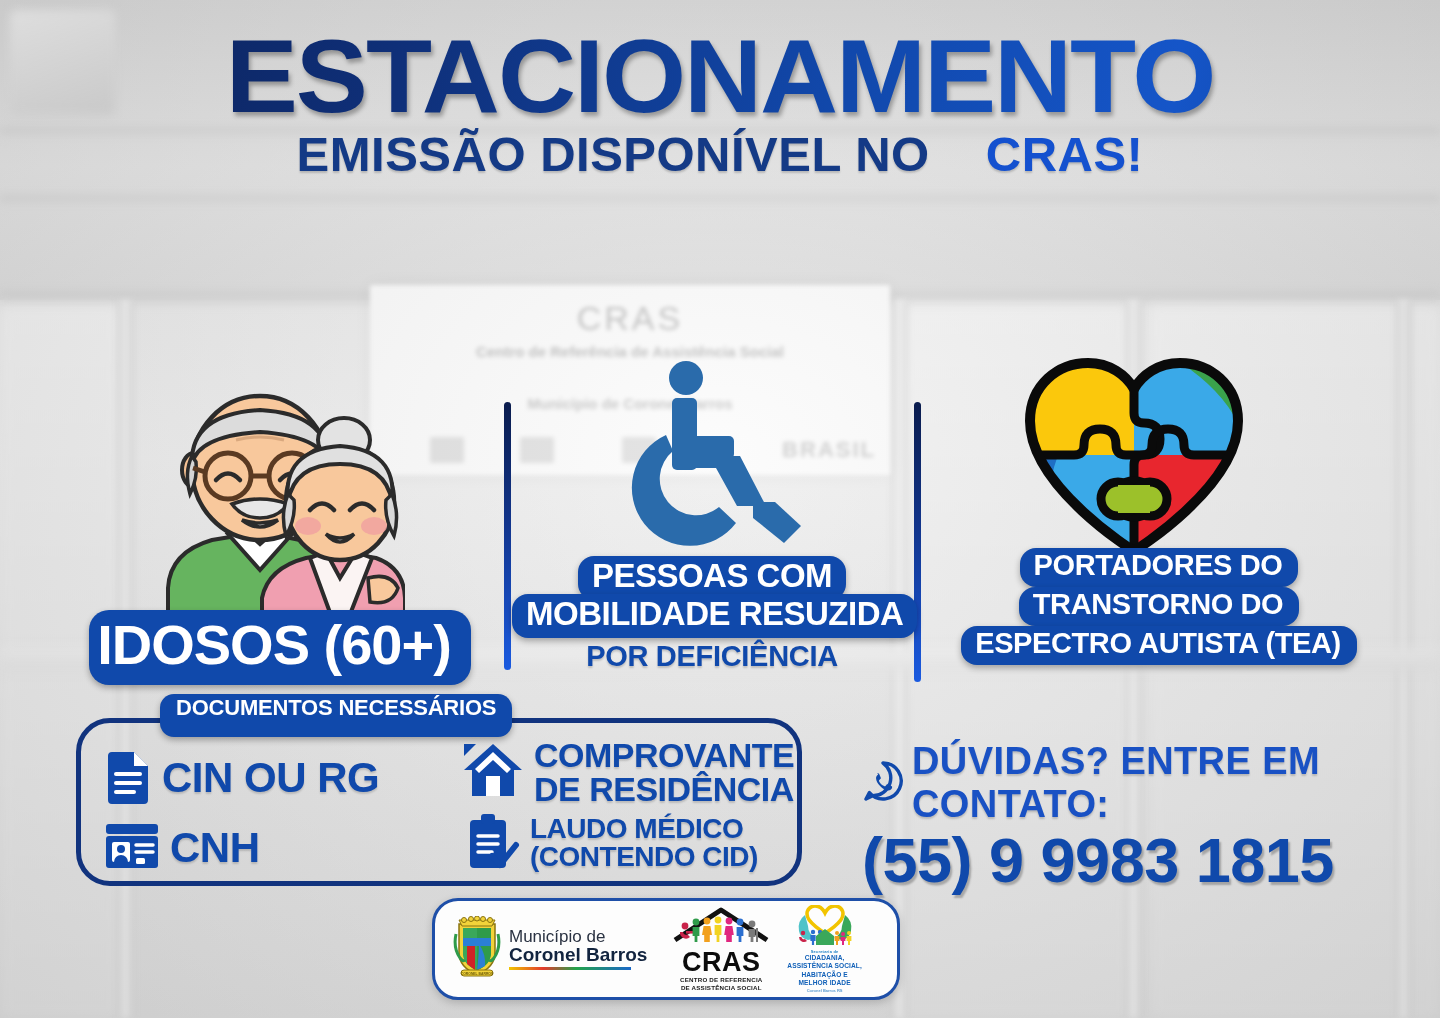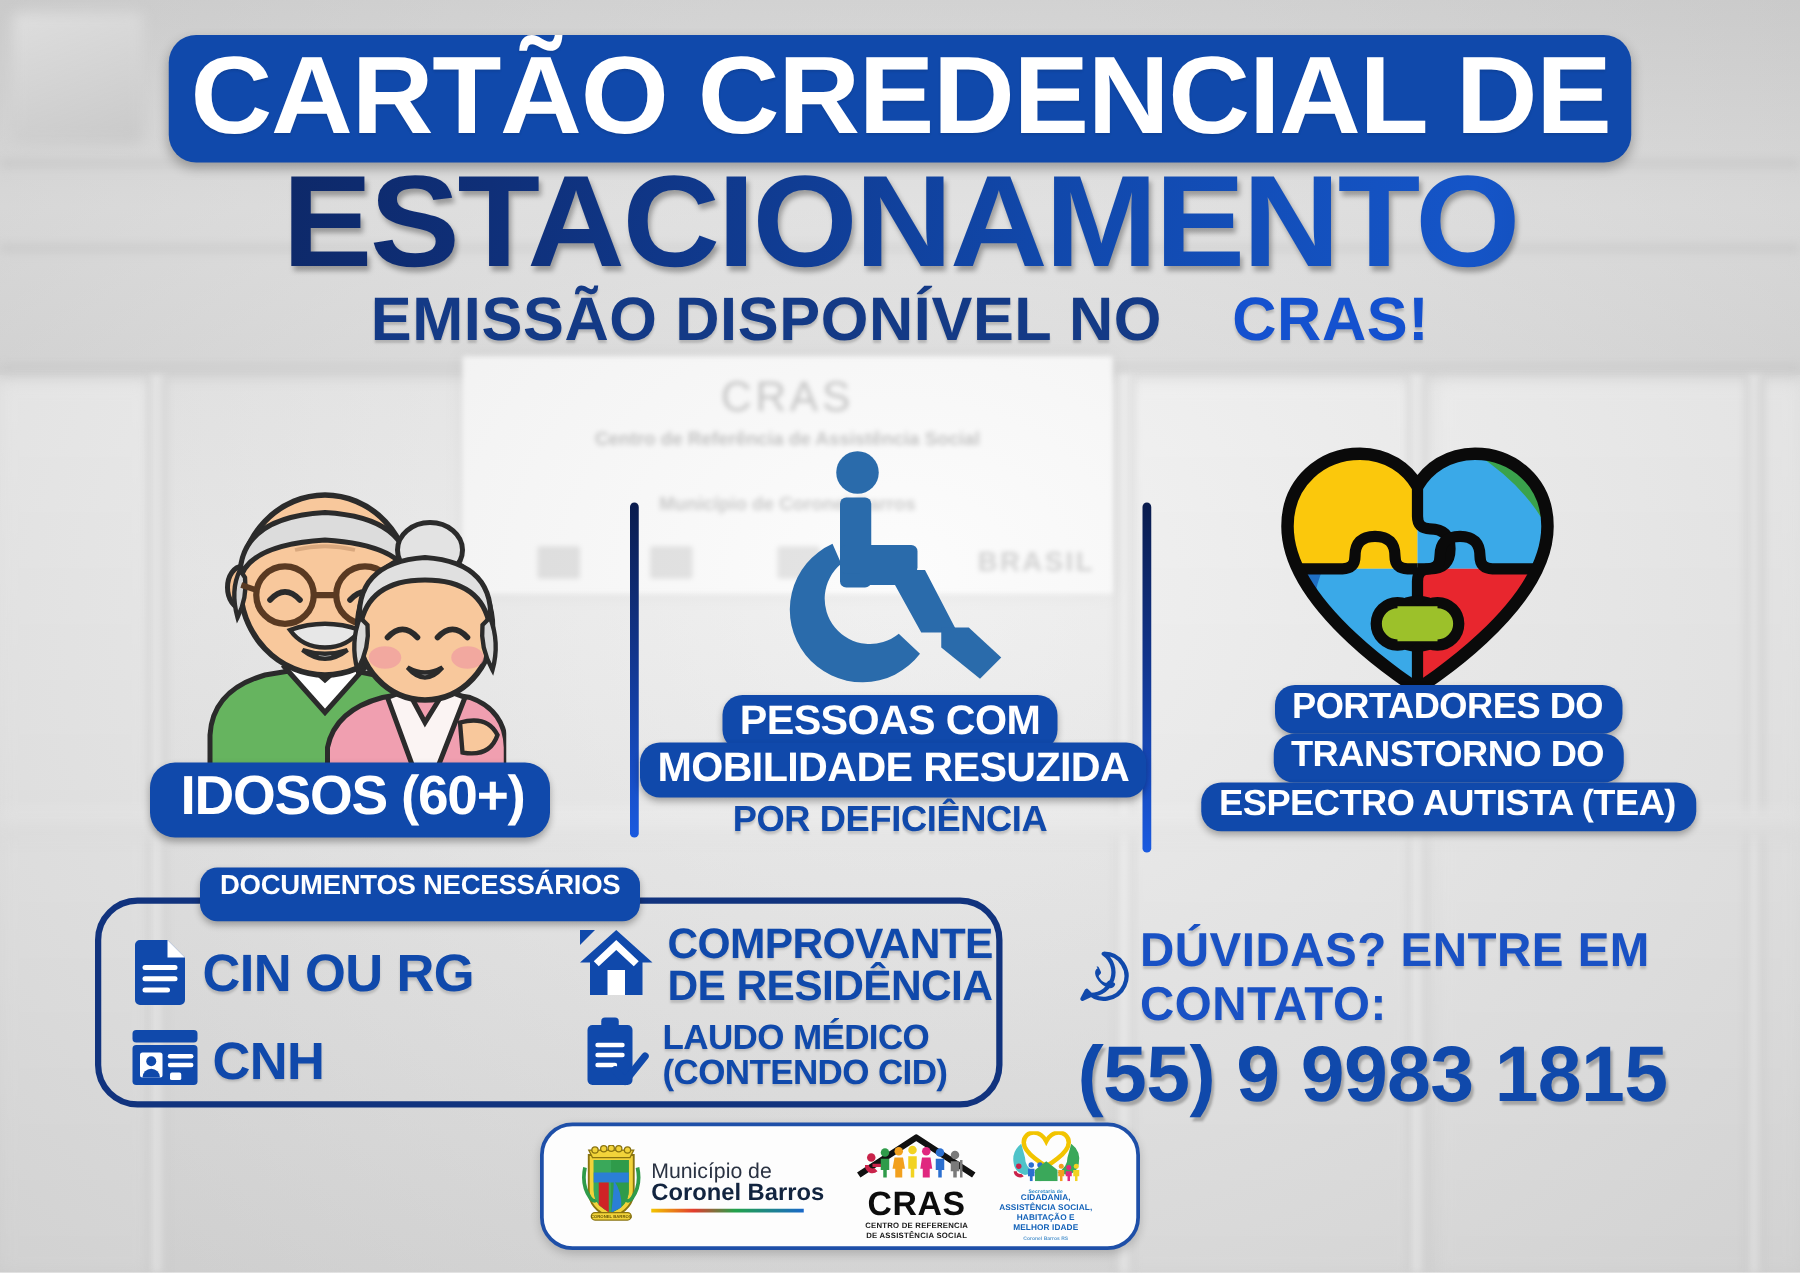--- a/index.html
+++ b/index.html
@@ -74,21 +74,21 @@
     background:linear-gradient(180deg,#0a1c4d 0%,#12358c 45%,#1a5ae0 100%);}
   #div1{left:504px;top:402px;height:268px;}
   #div2{left:914px;top:402px;height:280px;}
 
   .label-pill{display:inline-block;background:#1049ab;color:#fff;
     border-radius:16px;padding:1px 14px 4px 14px;font-weight:800;
     box-shadow:0 3px 6px rgba(0,0,0,.30);white-space:nowrap;}
 
   
   #col-elderly{position:absolute;left:60px;top:610px;width:440px;text-align:center;}
-  #col-elderly .label-pill{font-size:44px;letter-spacing:-1px;border-radius:20px;padding:2px 20px 8px 24px;text-align:center;}
+  #col-elderly .label-pill{font-size:56px;letter-spacing:-1px;border-radius:20px;padding:2px 20px 8px 8px;text-align:center;}
   #elderly-art{position:absolute;left:150px;top:392px;width:255px;height:248px;}
 
   
   #col-pcd{position:absolute;left:512px;top:556px;width:400px;text-align:center;}
   #wheelchair-art{position:absolute;left:600px;top:360px;width:230px;height:200px;}
   #col-pcd .l1{font-size:33px;letter-spacing:-.5px;padding:1px 14px 5px 14px;}
   #col-pcd .l2{font-size:33px;letter-spacing:-.5px;padding:1px 14px 5px 14px;margin-top:-6px;}
   #col-pcd .l3{margin-top:2px;font-size:29px;font-weight:800;color:#1049ab;
     letter-spacing:-.3px;text-shadow:0 2px 2px rgba(0,0,0,.18);}
 
@@ -120,21 +120,21 @@
   #contact-line .txt{font-size:38px;font-weight:800;color:#1951c4;
     letter-spacing:.4px;text-shadow:0 2px 2px rgba(0,0,0,.18);}
   #phone{margin-top:-2px;font-size:63px;font-weight:800;color:#1049ab;
     letter-spacing:-.5px;text-shadow:2px 3px 2px rgba(0,0,0,.25);white-space:nowrap;}
 
   
   #footer{position:absolute;left:432px;top:898px;width:462px;height:96px;
     background:#fdfdfd;border-radius:26px;
     border:3px solid #1e4fa8;
     box-shadow:0 3px 8px rgba(0,0,0,.18);
-    display:flex;align-items:center;padding-left:12px;}
+    display:flex;align-items:center;}
   #footer .seg{display:flex;align-items:center;}
   #logo-muni{margin-left:18px;}
   #muni-txt{margin-left:8px;line-height:1.05;}
   #muni-txt .l1{font-size:17px;color:#2a3242;font-weight:400;}
   #muni-txt .l2{font-size:19px;color:#12243f;font-weight:800;}
   #muni-bar{margin-top:2px;height:3px;width:122px;
     background:linear-gradient(90deg,#f2c500,#e23b2e 28%,#22a24a 55%,#1a68c9 100%);}
   #logo-cras{margin-left:22px;text-align:center;}
   #cras-word{font-size:27px;font-weight:800;color:#0c0c0c;letter-spacing:.5px;line-height:.9;}
   #cras-sub{font-size:6.2px;font-weight:700;color:#1a1a1a;letter-spacing:.2px;line-height:1.25;margin-top:2px;}
@@ -168,23 +168,20 @@
     <div class="s3">Município de Coronel Barros</div>
     <div class="blk" style="left:60px;"></div>
     <div class="blk" style="left:150px;"></div>
     <div class="blk" style="left:252px;"></div>
     <div class="s4">BRASIL</div>
   </div>
   <div class="bg-vig"></div>
 </div>
 
 <div id="title-block">
-  <div class="title-pill">
-    <span class="t">CARTÃO CREDENCIAL DE</span>
-  </div>
   <div id="title2">ESTACIONAMENTO</div>
   <div id="title3">
     <span>EMISSÃO DISPONÍVEL NO </span><span class="hl">CRAS!</span>
   </div>
 </div>
 
 <div class="divider" id="div1"></div>
 <div class="divider" id="div2"></div>
 
 <div id="elderly-art">

